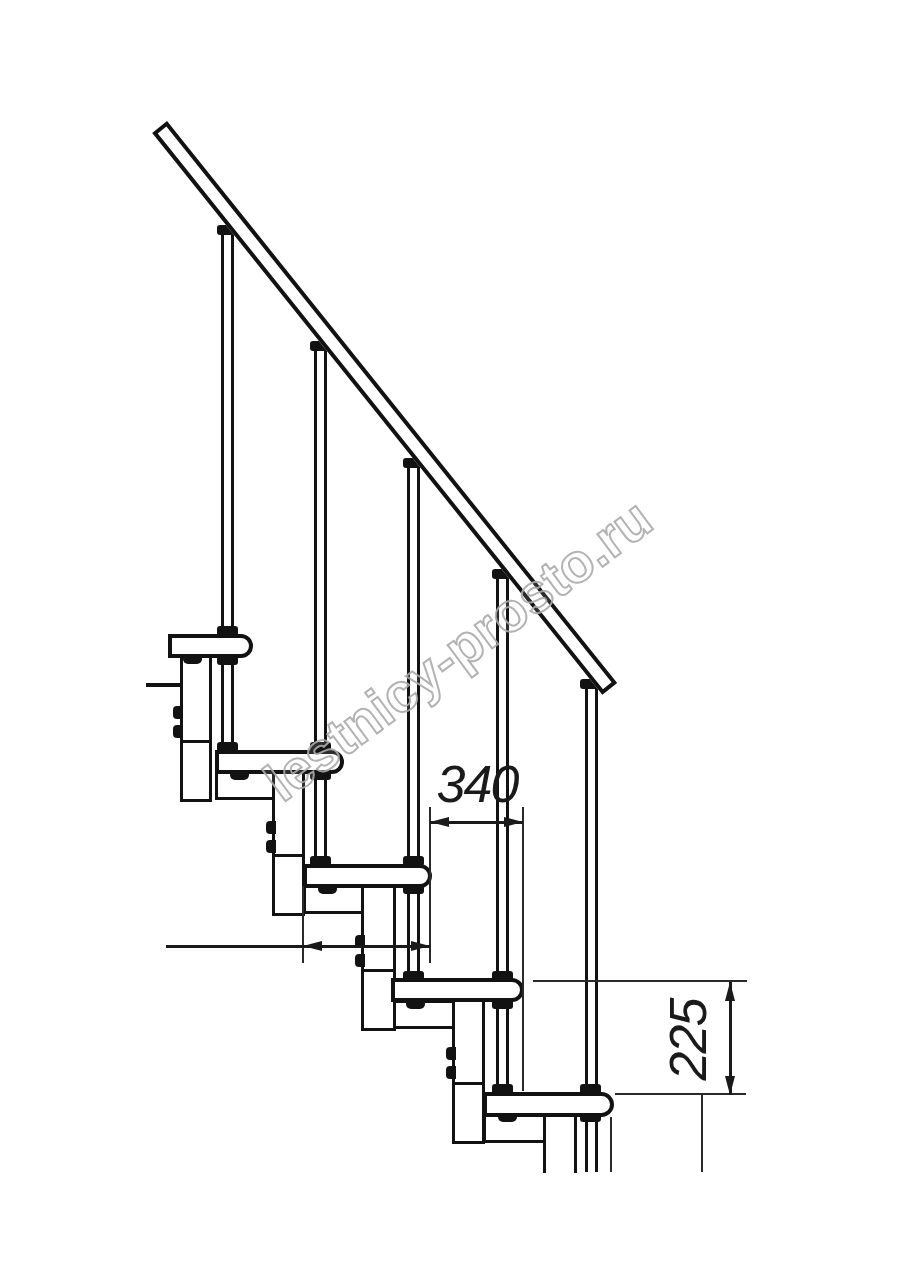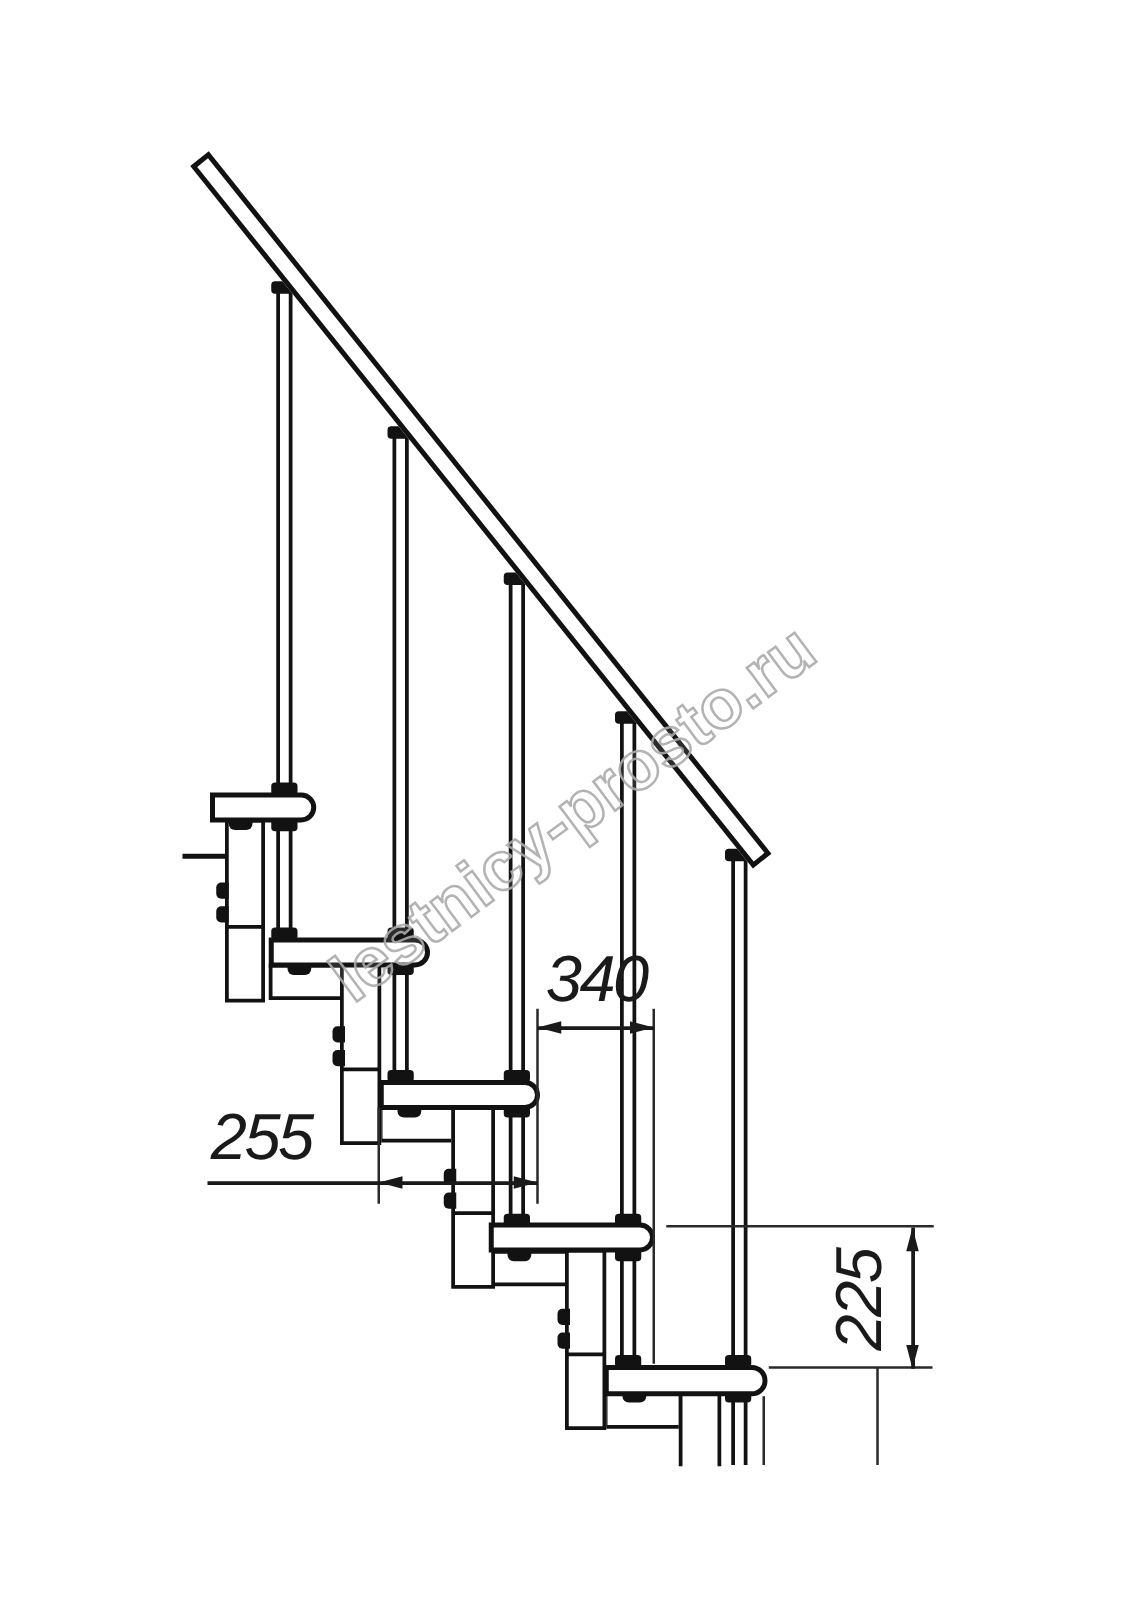--- a/index.html
+++ b/index.html
@@ -113,21 +113,20 @@
 
   <div class="abs tick" style="left:146px;top:683px;width:36px;height:4px;"></div>
 
   <div class="abs dimtext" style="left:422px;top:758px;width:110px;">340</div>
   <div class="abs dimline" style="left:430px;top:821px;width:93px;height:3px;"></div>
   <div class="abs arr arr-l" style="left:430px;top:817px;"></div>
   <div class="abs arr arr-r" style="left:504px;top:817px;"></div>
   <div class="abs extline" style="left:429px;top:807px;width:2px;height:156px;"></div>
   <div class="abs extline" style="left:522px;top:807px;width:2px;height:284px;"></div>
 
-  <div class="abs dimtext" style="left:149px;top:884px;width:120px;">255</div>
   <div class="abs dimline" style="left:166px;top:945px;width:264px;height:3px;"></div>
   <div class="abs arr arr-l" style="left:303px;top:941px;"></div>
   <div class="abs arr arr-r" style="left:411px;top:941px;"></div>
   <div class="abs extline" style="left:302px;top:886px;width:2px;height:77px;"></div>
 
   <div class="abs dimtext rot90" style="left:633px;top:1014px;width:110px;">225</div>
   <div class="abs dimline" style="left:729px;top:982px;width:3px;height:113px;"></div>
   <div class="abs arr arr-u" style="left:725px;top:982px;"></div>
   <div class="abs arr arr-d" style="left:725px;top:1076px;"></div>
   <div class="abs extline" style="left:533px;top:980px;width:214px;height:2px;"></div>

